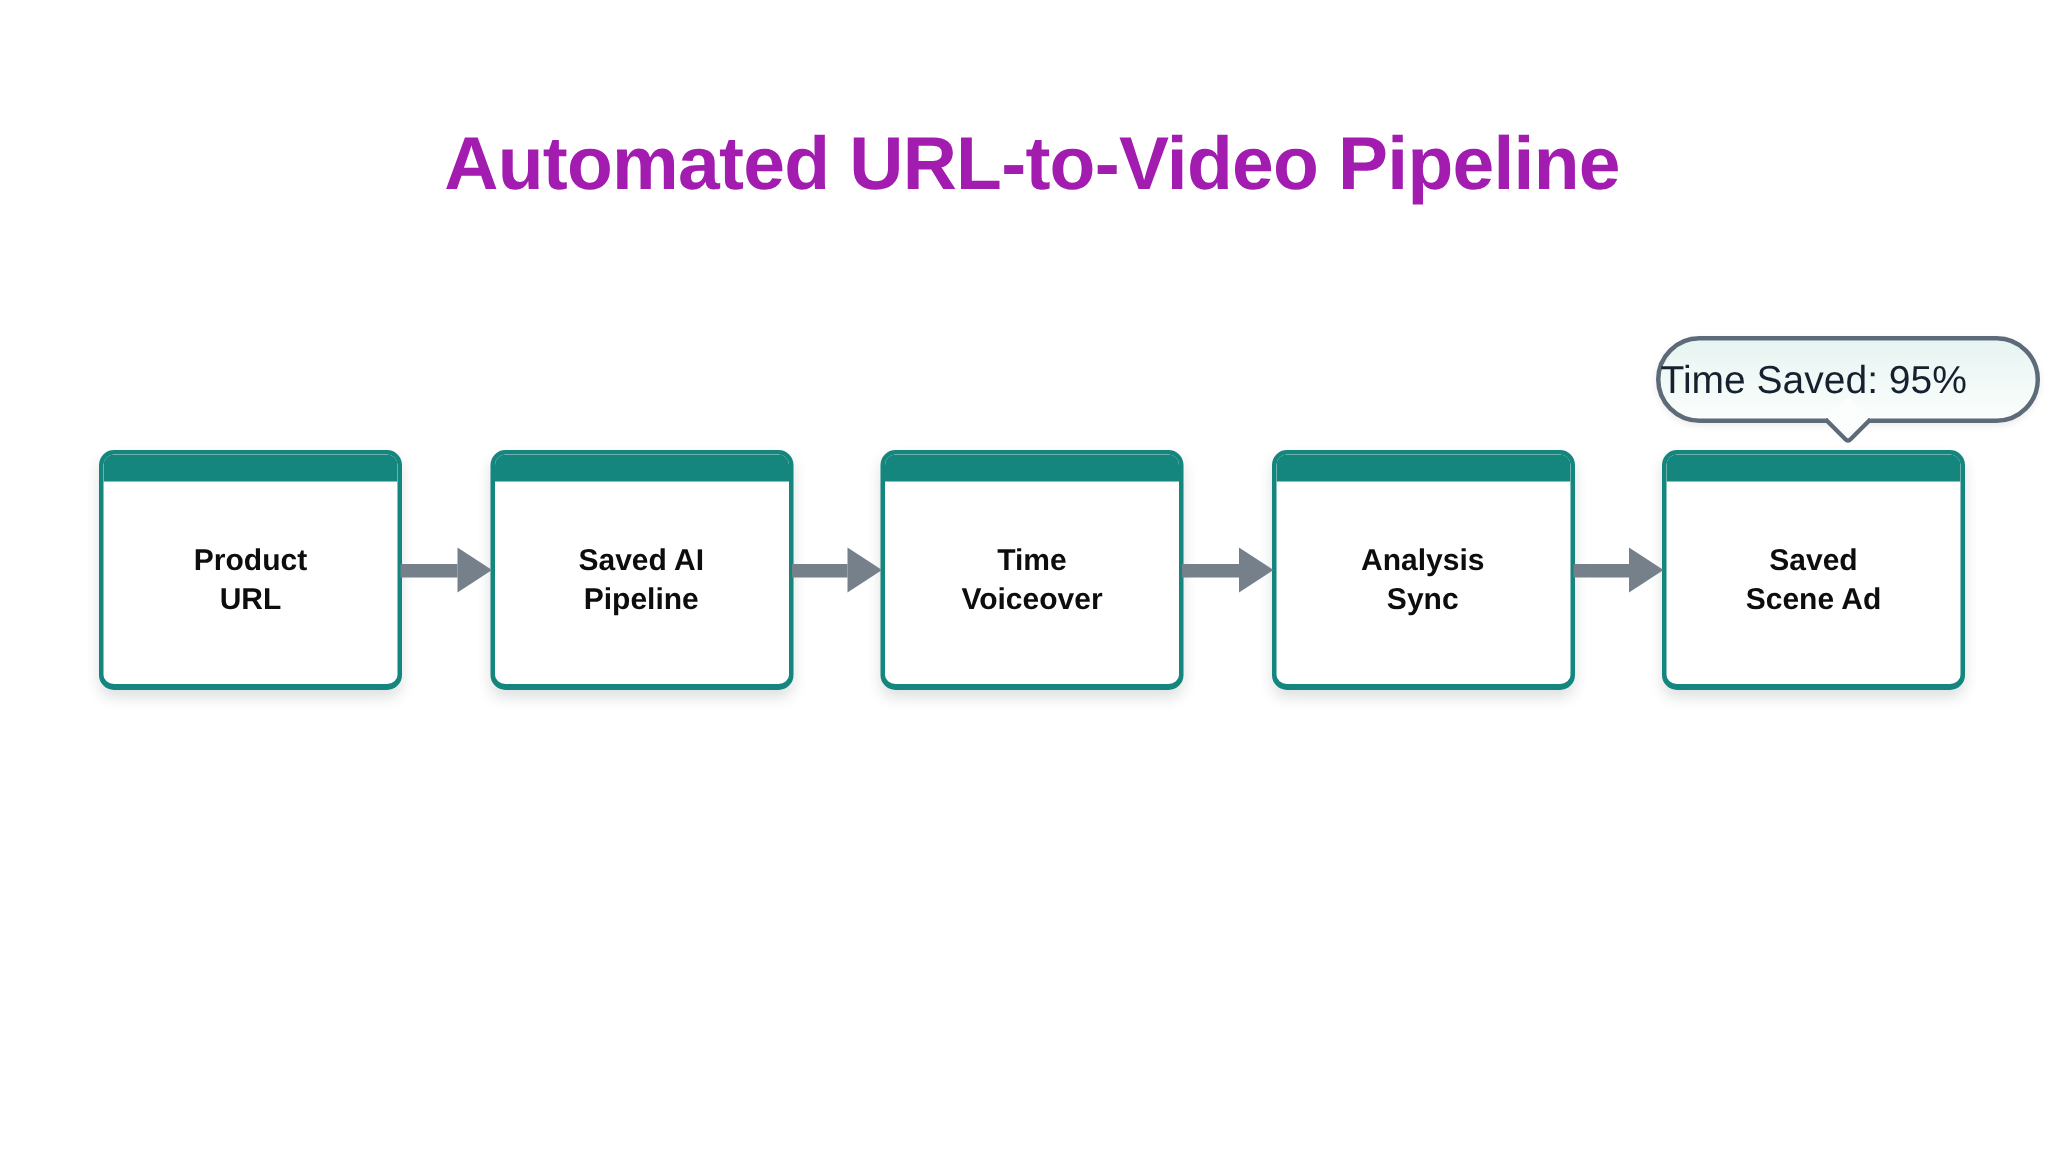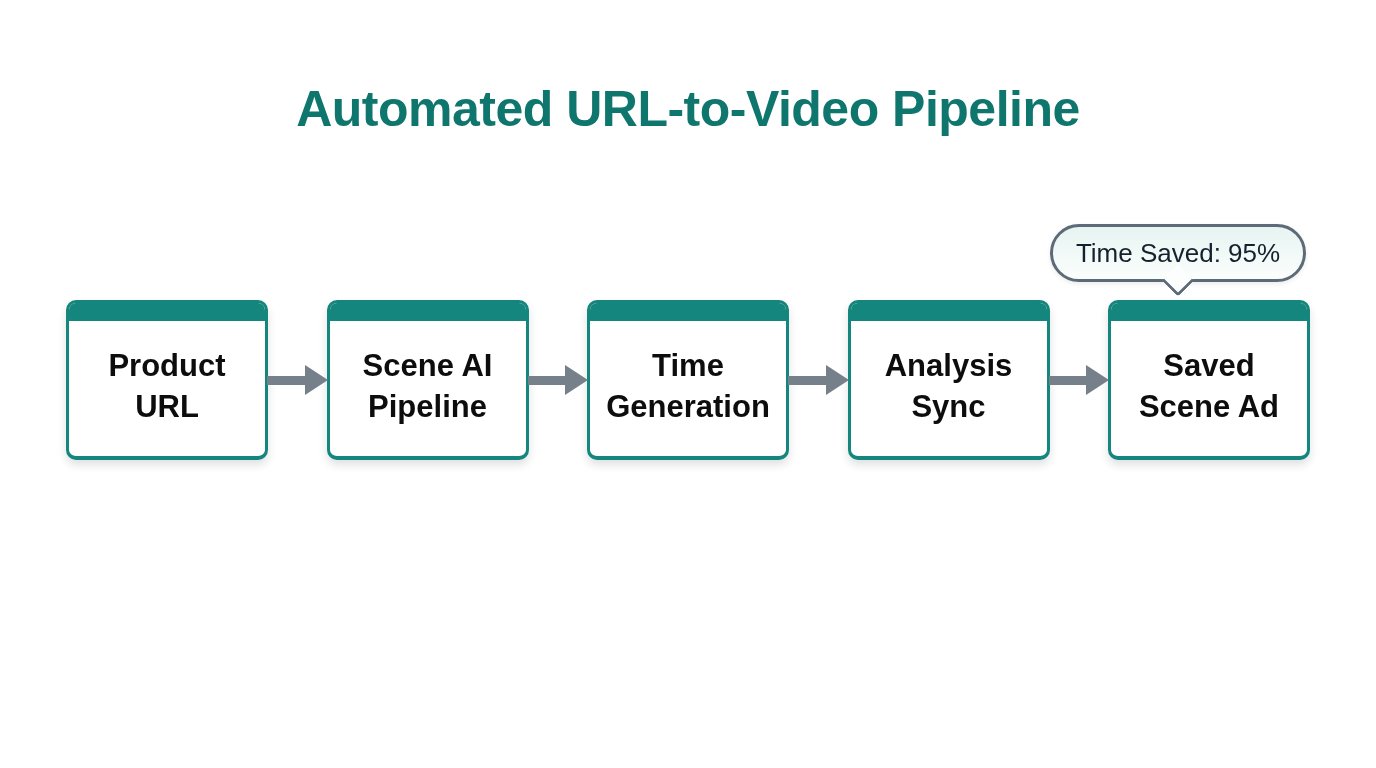--- a/index.html
+++ b/index.html
@@ -17,21 +17,21 @@
   }
   .title {
     position: absolute;
     top: 80px;
     left: 0;
     width: 100%;
     text-align: center;
     font-size: 50px;
     font-weight: bold;
     letter-spacing: -0.5px;
-    color: #0f766e;
+    color: #a21caf;
     white-space: nowrap;
   }
   .flow-row {
     position: absolute;
     top: 300px;
     left: 66px;
     width: 1244px;
     height: 160px;
     display: flex;
     align-items: stretch;
@@ -55,21 +55,21 @@
   }
   .step-body {
     flex: 1;
     display: flex;
     align-items: center;
     justify-content: center;
     text-align: center;
     padding: 4px 6px 8px 6px;
   }
   .step-label {
-    font-size: 31px;
+    font-size: 20px;
     font-weight: bold;
     color: #0d0d0d;
     line-height: 1.3;
   }
   .step-label span {
     display: block;
   }
   .arrow-zone {
     flex: 1 1 auto;
     display: flex;
@@ -85,31 +85,30 @@
   }
   .arrow-head {
     width: 0;
     height: 0;
     border-top: 15px solid transparent;
     border-bottom: 15px solid transparent;
     border-left: 23px solid #75808B;
   }
   .callout {
     position: absolute;
-    left: 1050px;
+    left: 1104px;
     top: 224px;
     width: 250px;
     height: 52px;
     border: 3px solid #5D6B79;
     border-radius: 29px;
     background: linear-gradient(#e7f4f1, #fbfefd);
     box-shadow: 0 2px 5px rgba(0,0,0,0.08);
     display: flex;
     align-items: center;
-    justify-content: center;
     z-index: 3;
   }
   .callout-text {
     font-size: 26px;
     color: #15212E;
     white-space: nowrap;
   }
   .callout-tail {
     position: absolute;
     left: 50%;
@@ -149,37 +148,37 @@
 
     <div class="arrow-zone">
       <div class="arrow-shaft"></div>
       <div class="arrow-head"></div>
     </div>
 
     <div class="step-box">
       <div class="step-header"></div>
       <div class="step-body">
         <div class="step-label">
-          <span>Scene AI</span>
+          <span>Saved AI</span>
           <span>Pipeline</span>
         </div>
       </div>
     </div>
 
     <div class="arrow-zone">
       <div class="arrow-shaft"></div>
       <div class="arrow-head"></div>
     </div>
 
     <div class="step-box">
       <div class="step-header"></div>
       <div class="step-body">
         <div class="step-label">
           <span>Time</span>
-          <span>Generation</span>
+          <span>Voiceover</span>
         </div>
       </div>
     </div>
 
     <div class="arrow-zone">
       <div class="arrow-shaft"></div>
       <div class="arrow-head"></div>
     </div>
 
     <div class="step-box">

